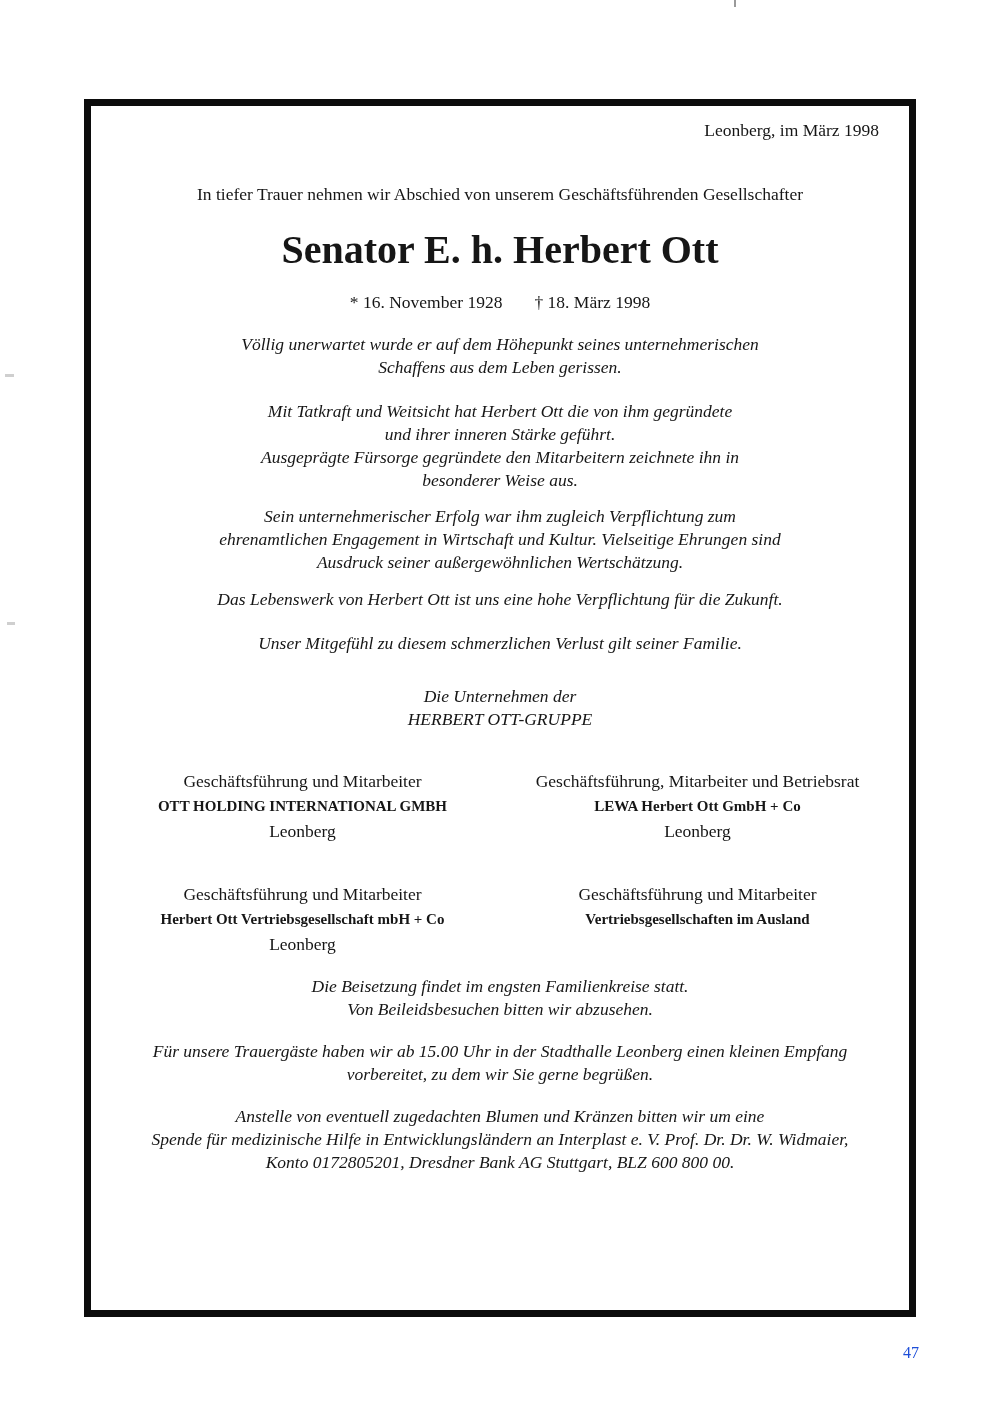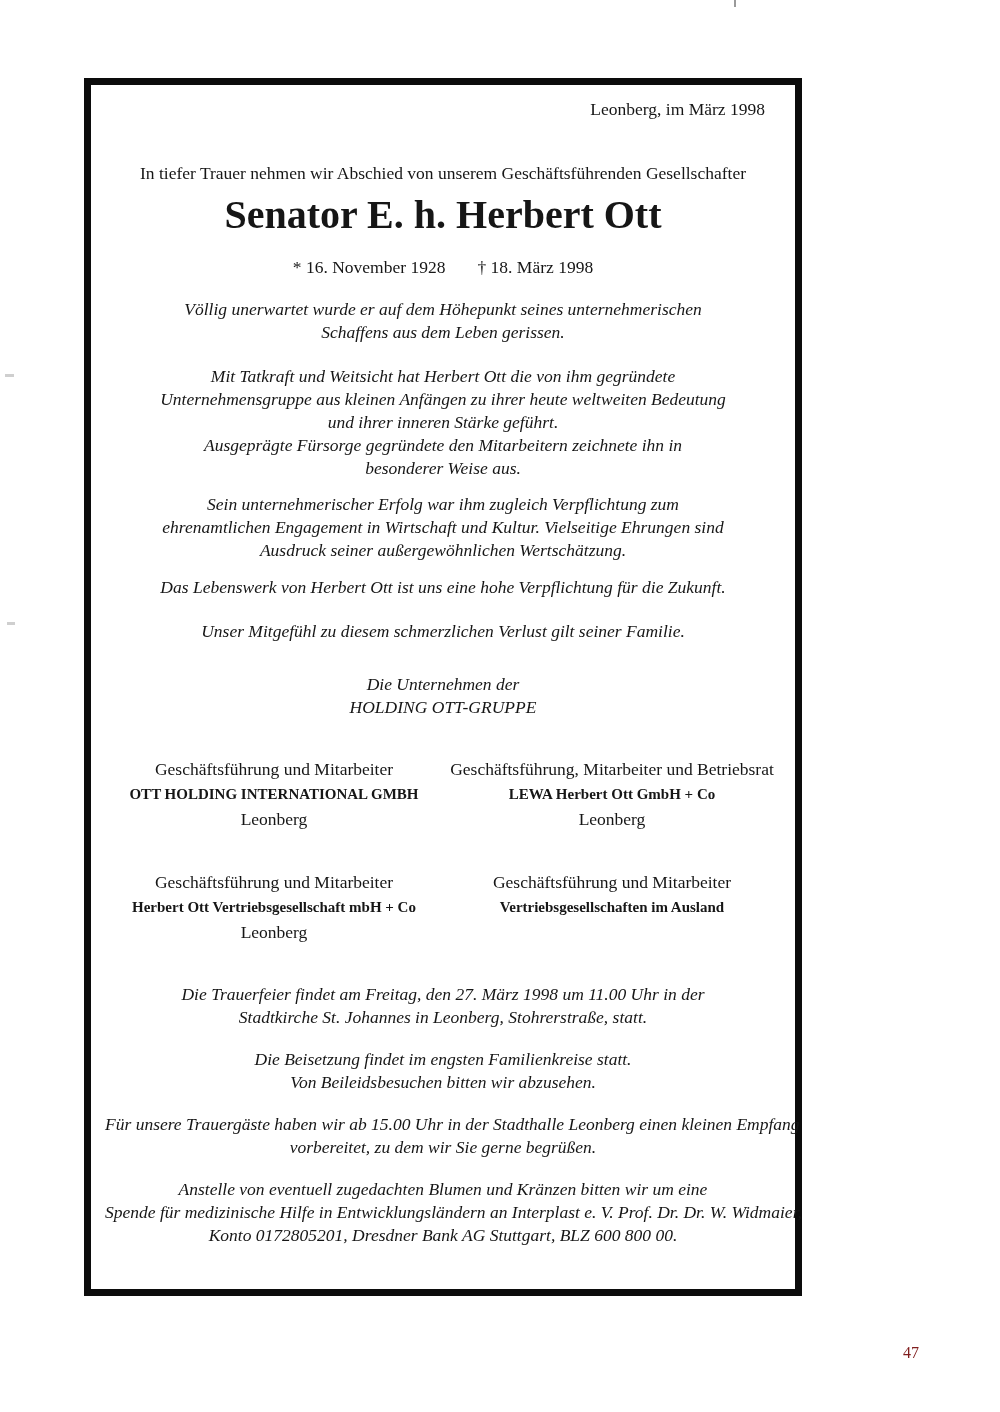--- a/index.html
+++ b/index.html
@@ -23,42 +23,42 @@
 
   
   .artifact { position: absolute; background: #cfcfcf; }
   .artifact.tick-top { left: 734px; top: 0; width: 2px; height: 7px; background: #9a9a9a; }
   .artifact.smudge-1 { left: 5px; top: 374px; width: 9px; height: 3px; }
   .artifact.smudge-2 { left: 7px; top: 622px; width: 8px; height: 3px; }
 
   .notice-box {
     position: absolute;
     left: 84px;
-    top: 78px;
-    width: 718px;
+    top: 99px;
+    width: 832px;
     height: 1218px;
     border: 7px solid var(--frame, #0c0c0c);
     background: var(--background, #fff);
   }
   .inner {
     padding: 13px 14px 0 14px;
     text-align: center;
     font-size: 17.5px;
     line-height: 23px;
   }
 
   .dateline {
     text-align: right;
     padding-right: 16px;
   }
 
   .intro { margin-top: 41px; }
 
   .deceased-name {
-    margin-top: 6px;
+    margin-top: 20px;
     font-size: 40px;
     line-height: 48px;
     font-weight: bold;
   }
 
   .dates {
     margin-top: 17px;
     display: flex;
     justify-content: center;
     gap: 32px;
@@ -93,21 +93,21 @@
   .f1 { margin-top: 39px; }
   .f2 { margin-top: 19px; }
   .f3 { margin-top: 19px; }
   .f4 { margin-top: 19px; }
 
   .page-number {
     position: absolute;
     top: 1344px;
     right: 81px;
     font-size: 16px;
-    color: #7f1d1d;
+    color: #1d4ed8;
   }
 </style>
 </head>
 <body>
 
 <div class="artifact tick-top"></div>
 <div class="artifact smudge-1"></div>
 <div class="artifact smudge-2"></div>
 
 <div class="notice-box">
@@ -124,21 +124,20 @@
       <span>† 18. März 1998</span>
     </div>
 
     <div class="para p1">
         <div class="line">Völlig unerwartet wurde er auf dem Höhepunkt seines unternehmerischen</div>
         <div class="line">Schaffens aus dem Leben gerissen.</div>
       </div>
 
     <div class="para p2">
         <div class="line">Mit Tatkraft und Weitsicht hat Herbert Ott die von ihm gegründete</div>
-        <div class="line">Unternehmensgruppe aus kleinen Anfängen zu ihrer heute weltweiten Bedeutung</div>
         <div class="line">und ihrer inneren Stärke geführt.</div>
         <div class="line">Ausgeprägte Fürsorge gegründete den Mitarbeitern zeichnete ihn in</div>
         <div class="line">besonderer Weise aus.</div>
       </div>
 
     <div class="para p3">
         <div class="line">Sein unternehmerischer Erfolg war ihm zugleich Verpflichtung zum</div>
         <div class="line">ehrenamtlichen Engagement in Wirtschaft und Kultur. Vielseitige Ehrungen sind</div>
         <div class="line">Ausdruck seiner außergewöhnlichen Wertschätzung.</div>
       </div>
@@ -146,21 +145,21 @@
     <div class="para p4">
         <div class="line">Das Lebenswerk von Herbert Ott ist uns eine hohe Verpflichtung für die Zukunft.</div>
       </div>
 
     <div class="para p5">
         <div class="line">Unser Mitgefühl zu diesem schmerzlichen Verlust gilt seiner Familie.</div>
       </div>
 
     <div class="para signature">
         <div class="line">Die Unternehmen der</div>
-        <div class="line">HOLDING OTT-GRUPPE</div>
+        <div class="line">HERBERT OTT-GRUPPE</div>
       </div>
 
     <div class="companies-row row1">
       <div class="company">
         <div class="company-header">Geschäftsführung und Mitarbeiter</div>
         <div class="company-name">OTT HOLDING INTERNATIONAL GMBH</div>
         <div class="company-location">Leonberg</div>
       </div>
       <div class="company">
         <div class="company-header">Geschäftsführung, Mitarbeiter und Betriebsrat</div>
@@ -175,24 +174,20 @@
         <div class="company-name">Herbert Ott Vertriebsgesellschaft mbH + Co</div>
         <div class="company-location">Leonberg</div>
       </div>
       <div class="company">
         <div class="company-header">Geschäftsführung und Mitarbeiter</div>
         <div class="company-name">Vertriebsgesellschaften im Ausland</div>
         <div class="company-location"></div>
       </div>
     </div>
 
-    <div class="para f1">
-        <div class="line">Die Trauerfeier findet am Freitag, den 27. März 1998 um 11.00 Uhr in der</div>
-        <div class="line">Stadtkirche St. Johannes in Leonberg, Stohrerstraße, statt.</div>
-      </div>
 
     <div class="para f2">
         <div class="line">Die Beisetzung findet im engsten Familienkreise statt.</div>
         <div class="line">Von Beileidsbesuchen bitten wir abzusehen.</div>
       </div>
 
     <div class="para f3">
         <div class="line">Für unsere Trauergäste haben wir ab 15.00 Uhr in der Stadthalle Leonberg einen kleinen Empfang</div>
         <div class="line">vorbereitet, zu dem wir Sie gerne begrüßen.</div>
       </div>

